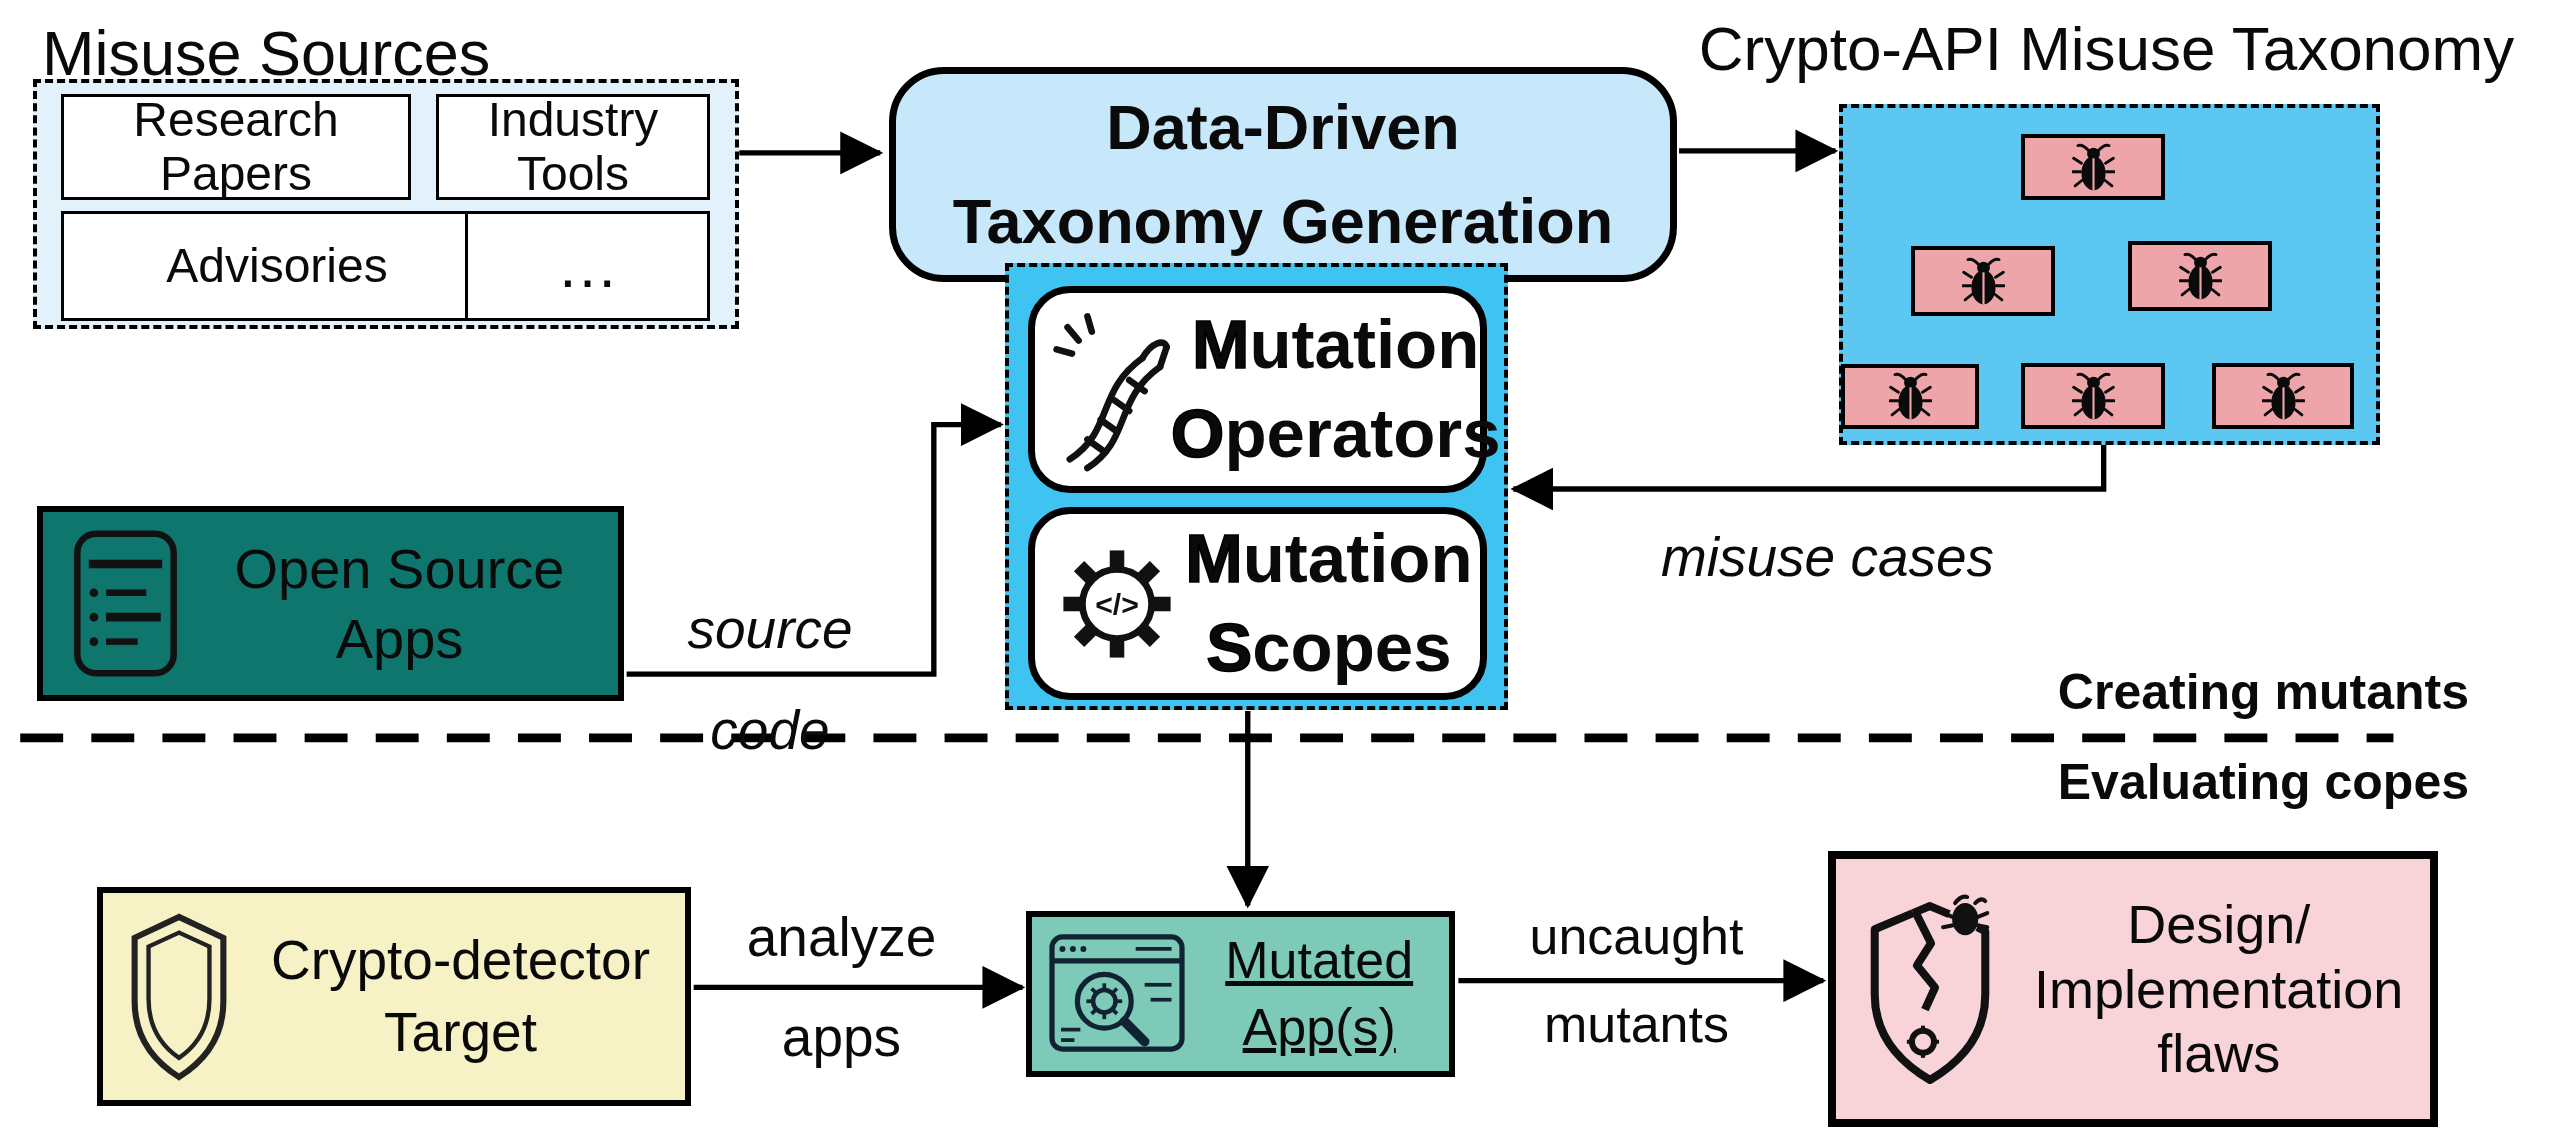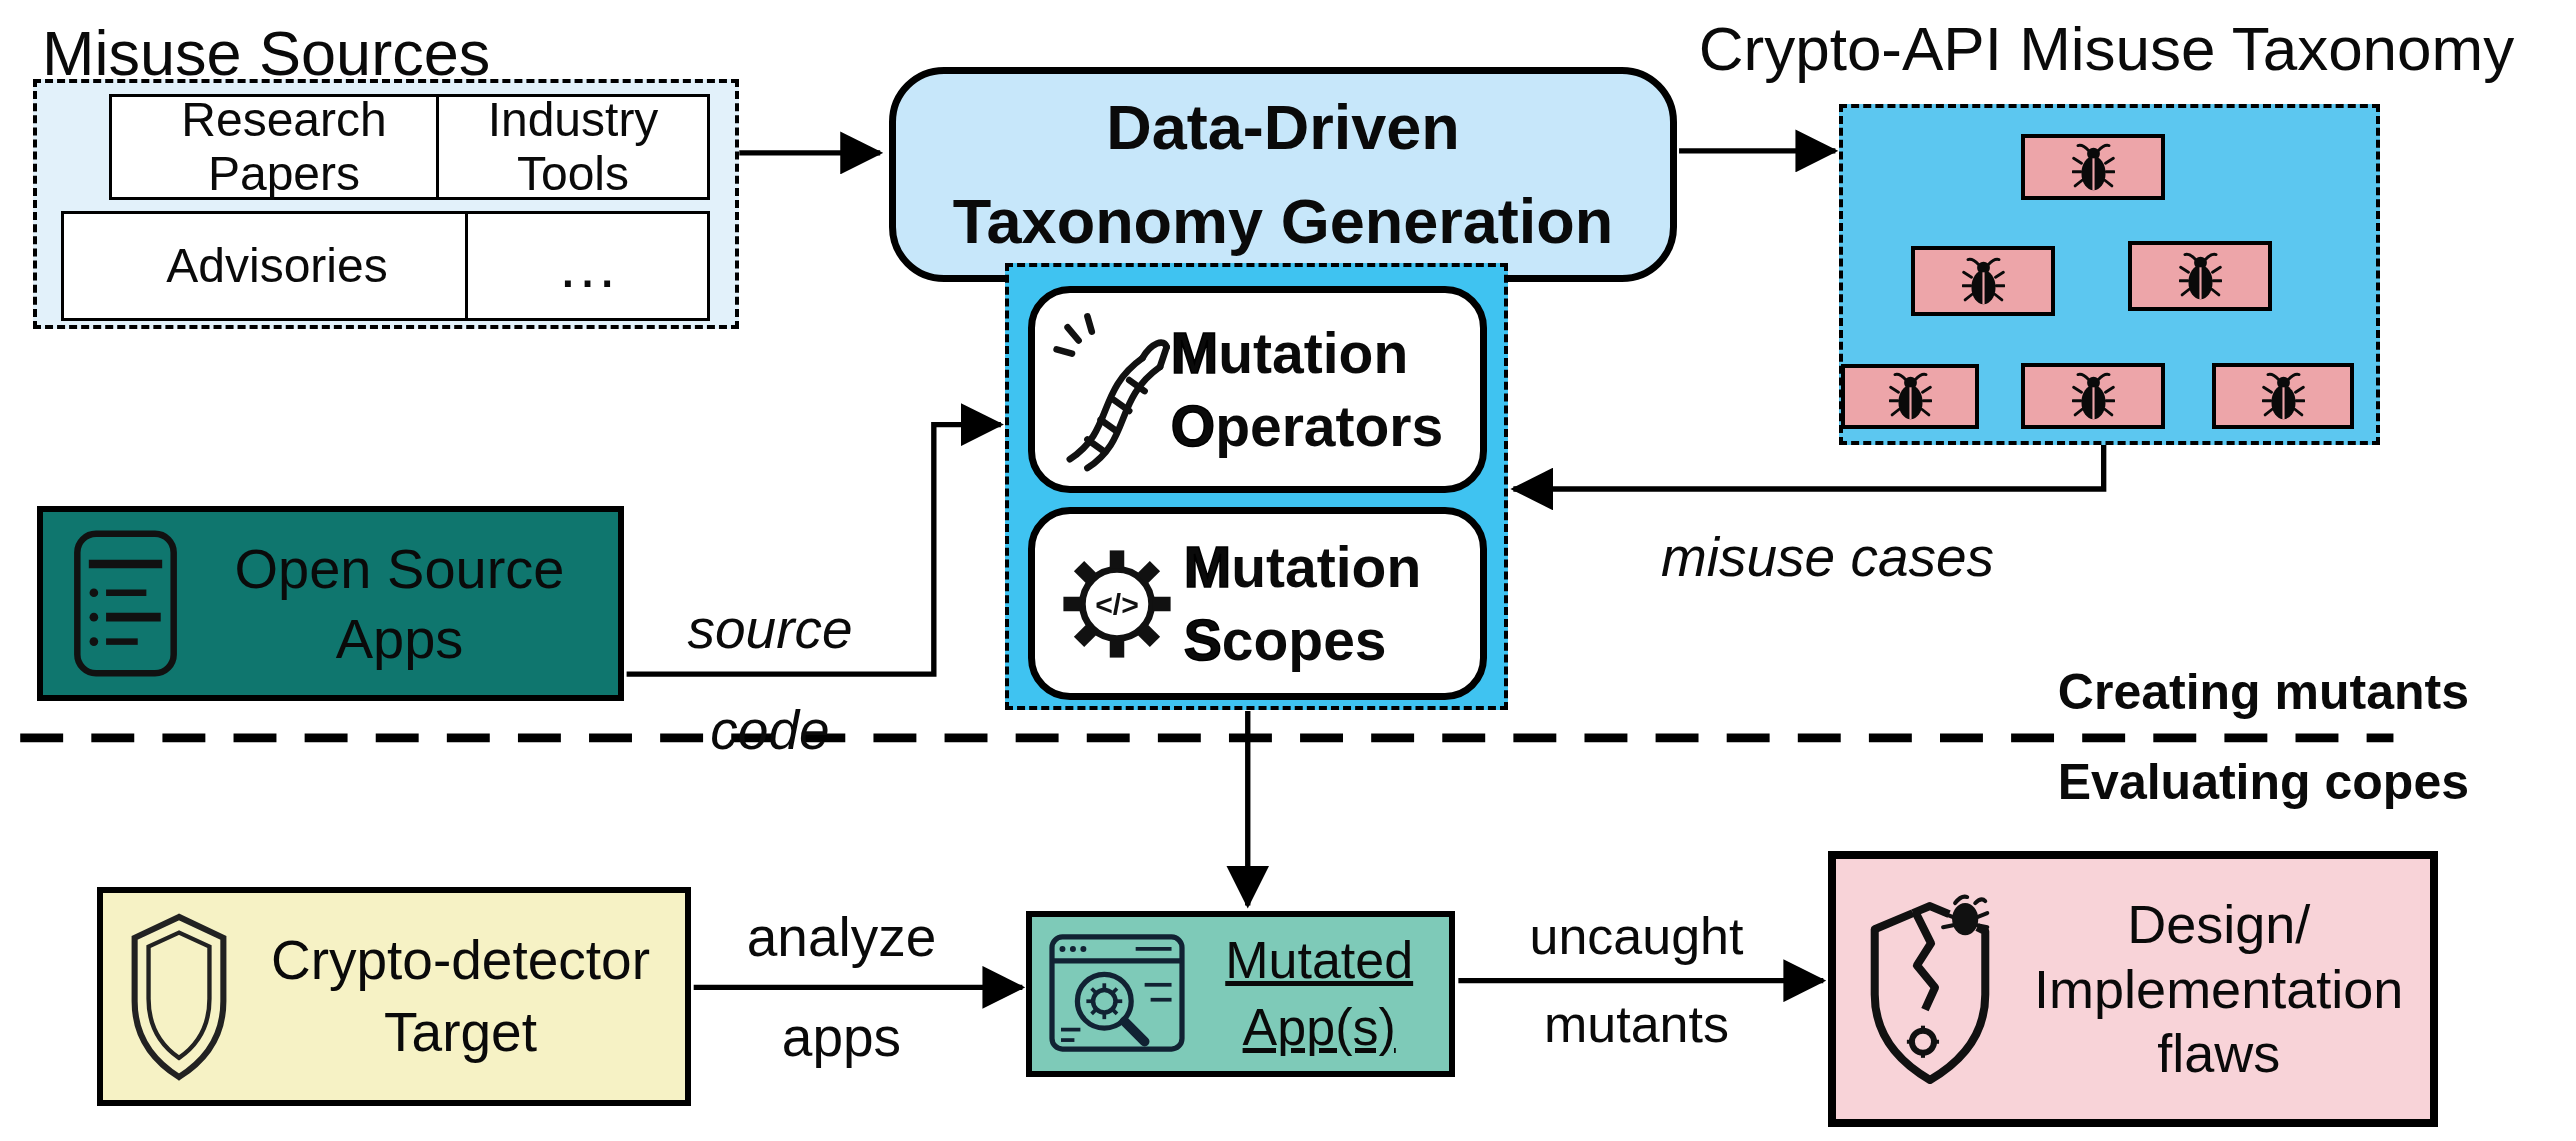--- a/index.html
+++ b/index.html
@@ -7,21 +7,21 @@
           font-family:"Liberation Sans", sans-serif;color:#0a0a0a;}
   .abs{position:absolute;box-sizing:border-box;}
   .ctr{display:flex;flex-direction:column;align-items:center;justify-content:center;text-align:center;}
   .row{display:flex;flex-direction:row;align-items:center;}
   svg{display:block;}
 
   
   #title-misuse{left:42px;top:20px;width:604px;font-size:63px;line-height:1.05;}
   #box-misuse-dashed{left:33px;top:79px;width:706px;height:250px;background:#e2f1fa;border:4px dashed #000;}
   .srcbox{background:#fff;border:3.4px solid #000;font-size:48px;line-height:1.12;}
-  #box-research{left:61px;top:94px;width:350px;height:106px;margin-left:48px;}
+  #box-research{left:61px;top:94px;width:350px;height:106px;}
   #box-industry{left:436px;top:94px;width:274px;height:106px;}
   #box-advisories{left:61px;top:211px;width:432px;height:110px;}
   #box-dots{left:465px;top:211px;width:245px;height:110px;font-size:62px;}
 
   
   #box-datadriven{left:889px;top:67px;width:788px;height:215px;background:#c7e7fa;border:7.4px solid #000;
                   border-radius:55px;font-weight:bold;font-size:63px;line-height:1.48;}
 
   
   #title-taxonomy{left:1684px;top:16px;width:845px;font-size:62px;line-height:1.05;text-align:center;}
@@ -32,21 +32,21 @@
   #node-mr{left:2128px;top:241px;width:144px;height:70px;}
   #node-bl{left:1841px;top:364px;width:138px;height:65px;}
   #node-bm{left:2021px;top:363px;width:144px;height:66px;}
   #node-br{left:2212px;top:363px;width:142px;height:66px;}
 
   
   #box-mutation{left:1005px;top:263px;width:503px;height:447px;background:#3fc3f1;border:4.7px dashed #000;}
   .mutbox{background:#fff;border:7.4px solid #000;border-radius:42px;display:flex;align-items:center;}
   #box-mo{left:1028px;top:286px;width:459px;height:207px;}
   #box-ms{left:1028px;top:507px;width:459px;height:193px;}
-  .muttext{flex:1;font-weight:bold;font-size:57px;line-height:1.28;padding-right:6px;}
+  .muttext{flex:1;text-align:center;font-weight:bold;font-size:69px;line-height:1.28;padding-right:6px;}
   .fl{font-weight:900;-webkit-text-stroke:1.7px #000;}
   .mut-icon{margin-left:14.8px;flex:0 0 auto;}
 
   
   #box-osa{left:37px;top:506px;width:587px;height:195px;background:#0f766e;border:6px solid #000;}
   #osa-text{flex:1;text-align:center;font-size:56px;line-height:1.25;}
 
   
   .ital{font-style:italic;font-size:55px;text-align:center;line-height:1;margin-top:12px;}
   #lbl-source{left:636px;top:590px;width:268px;}

